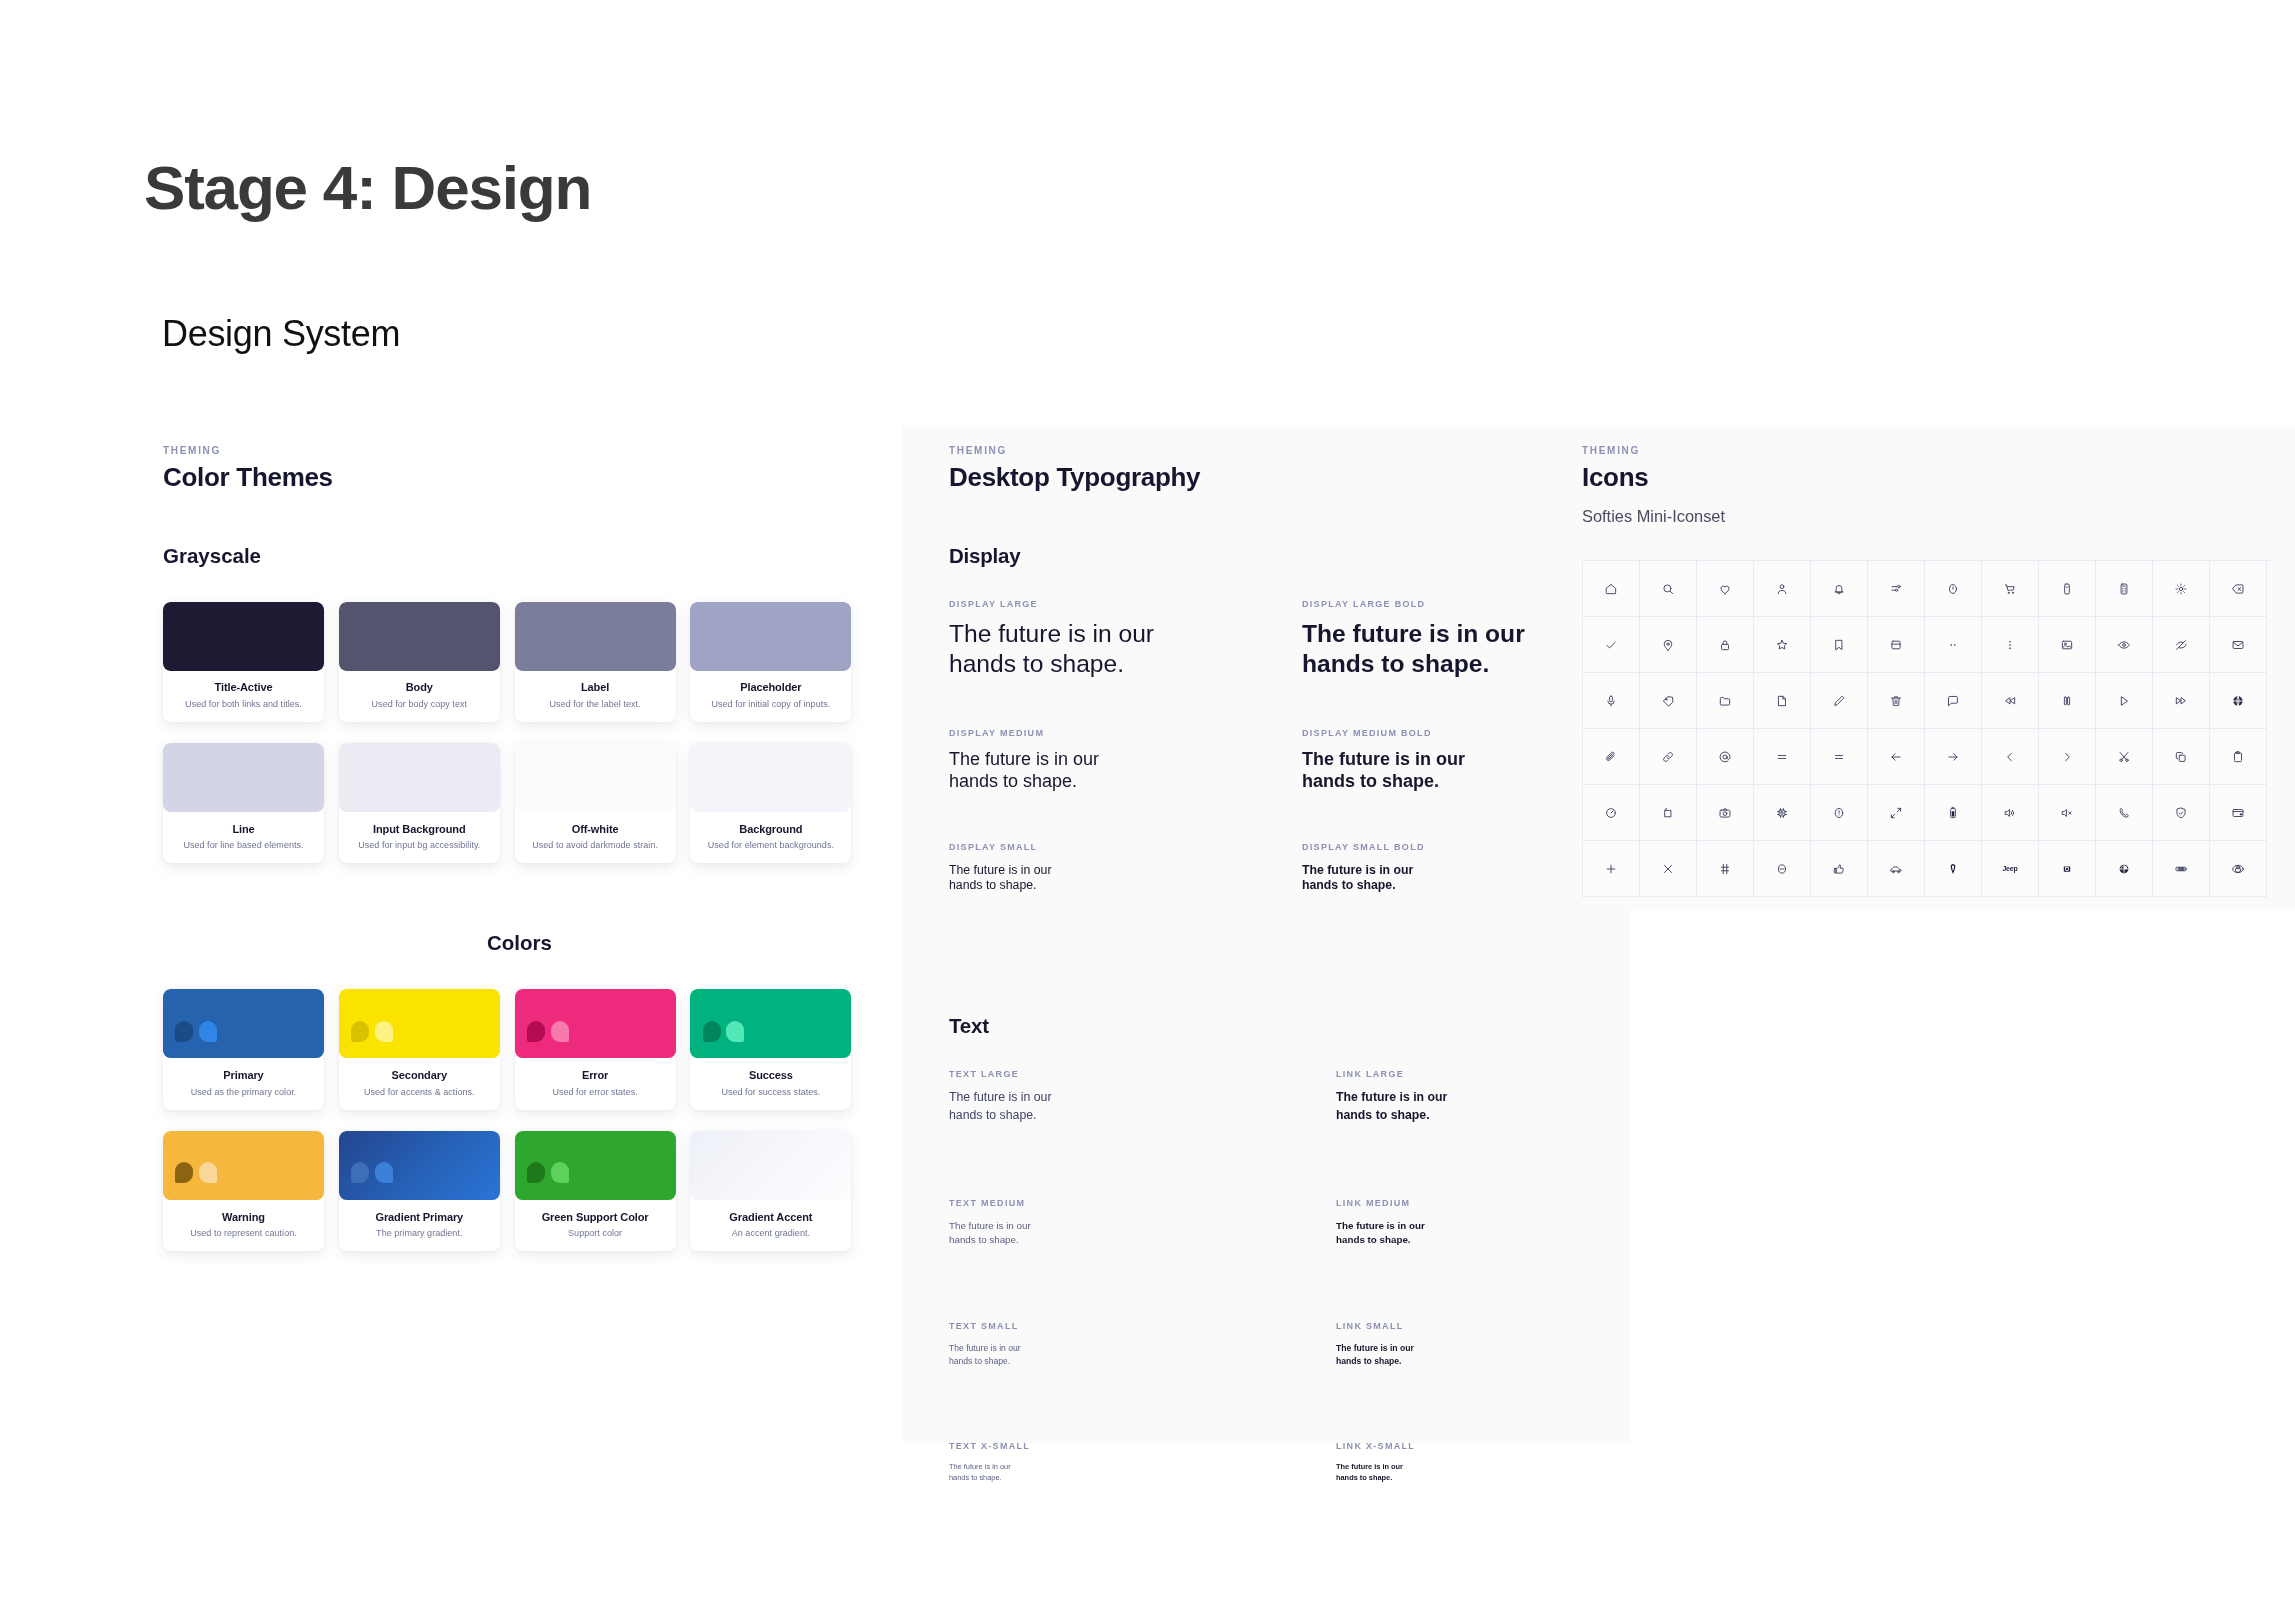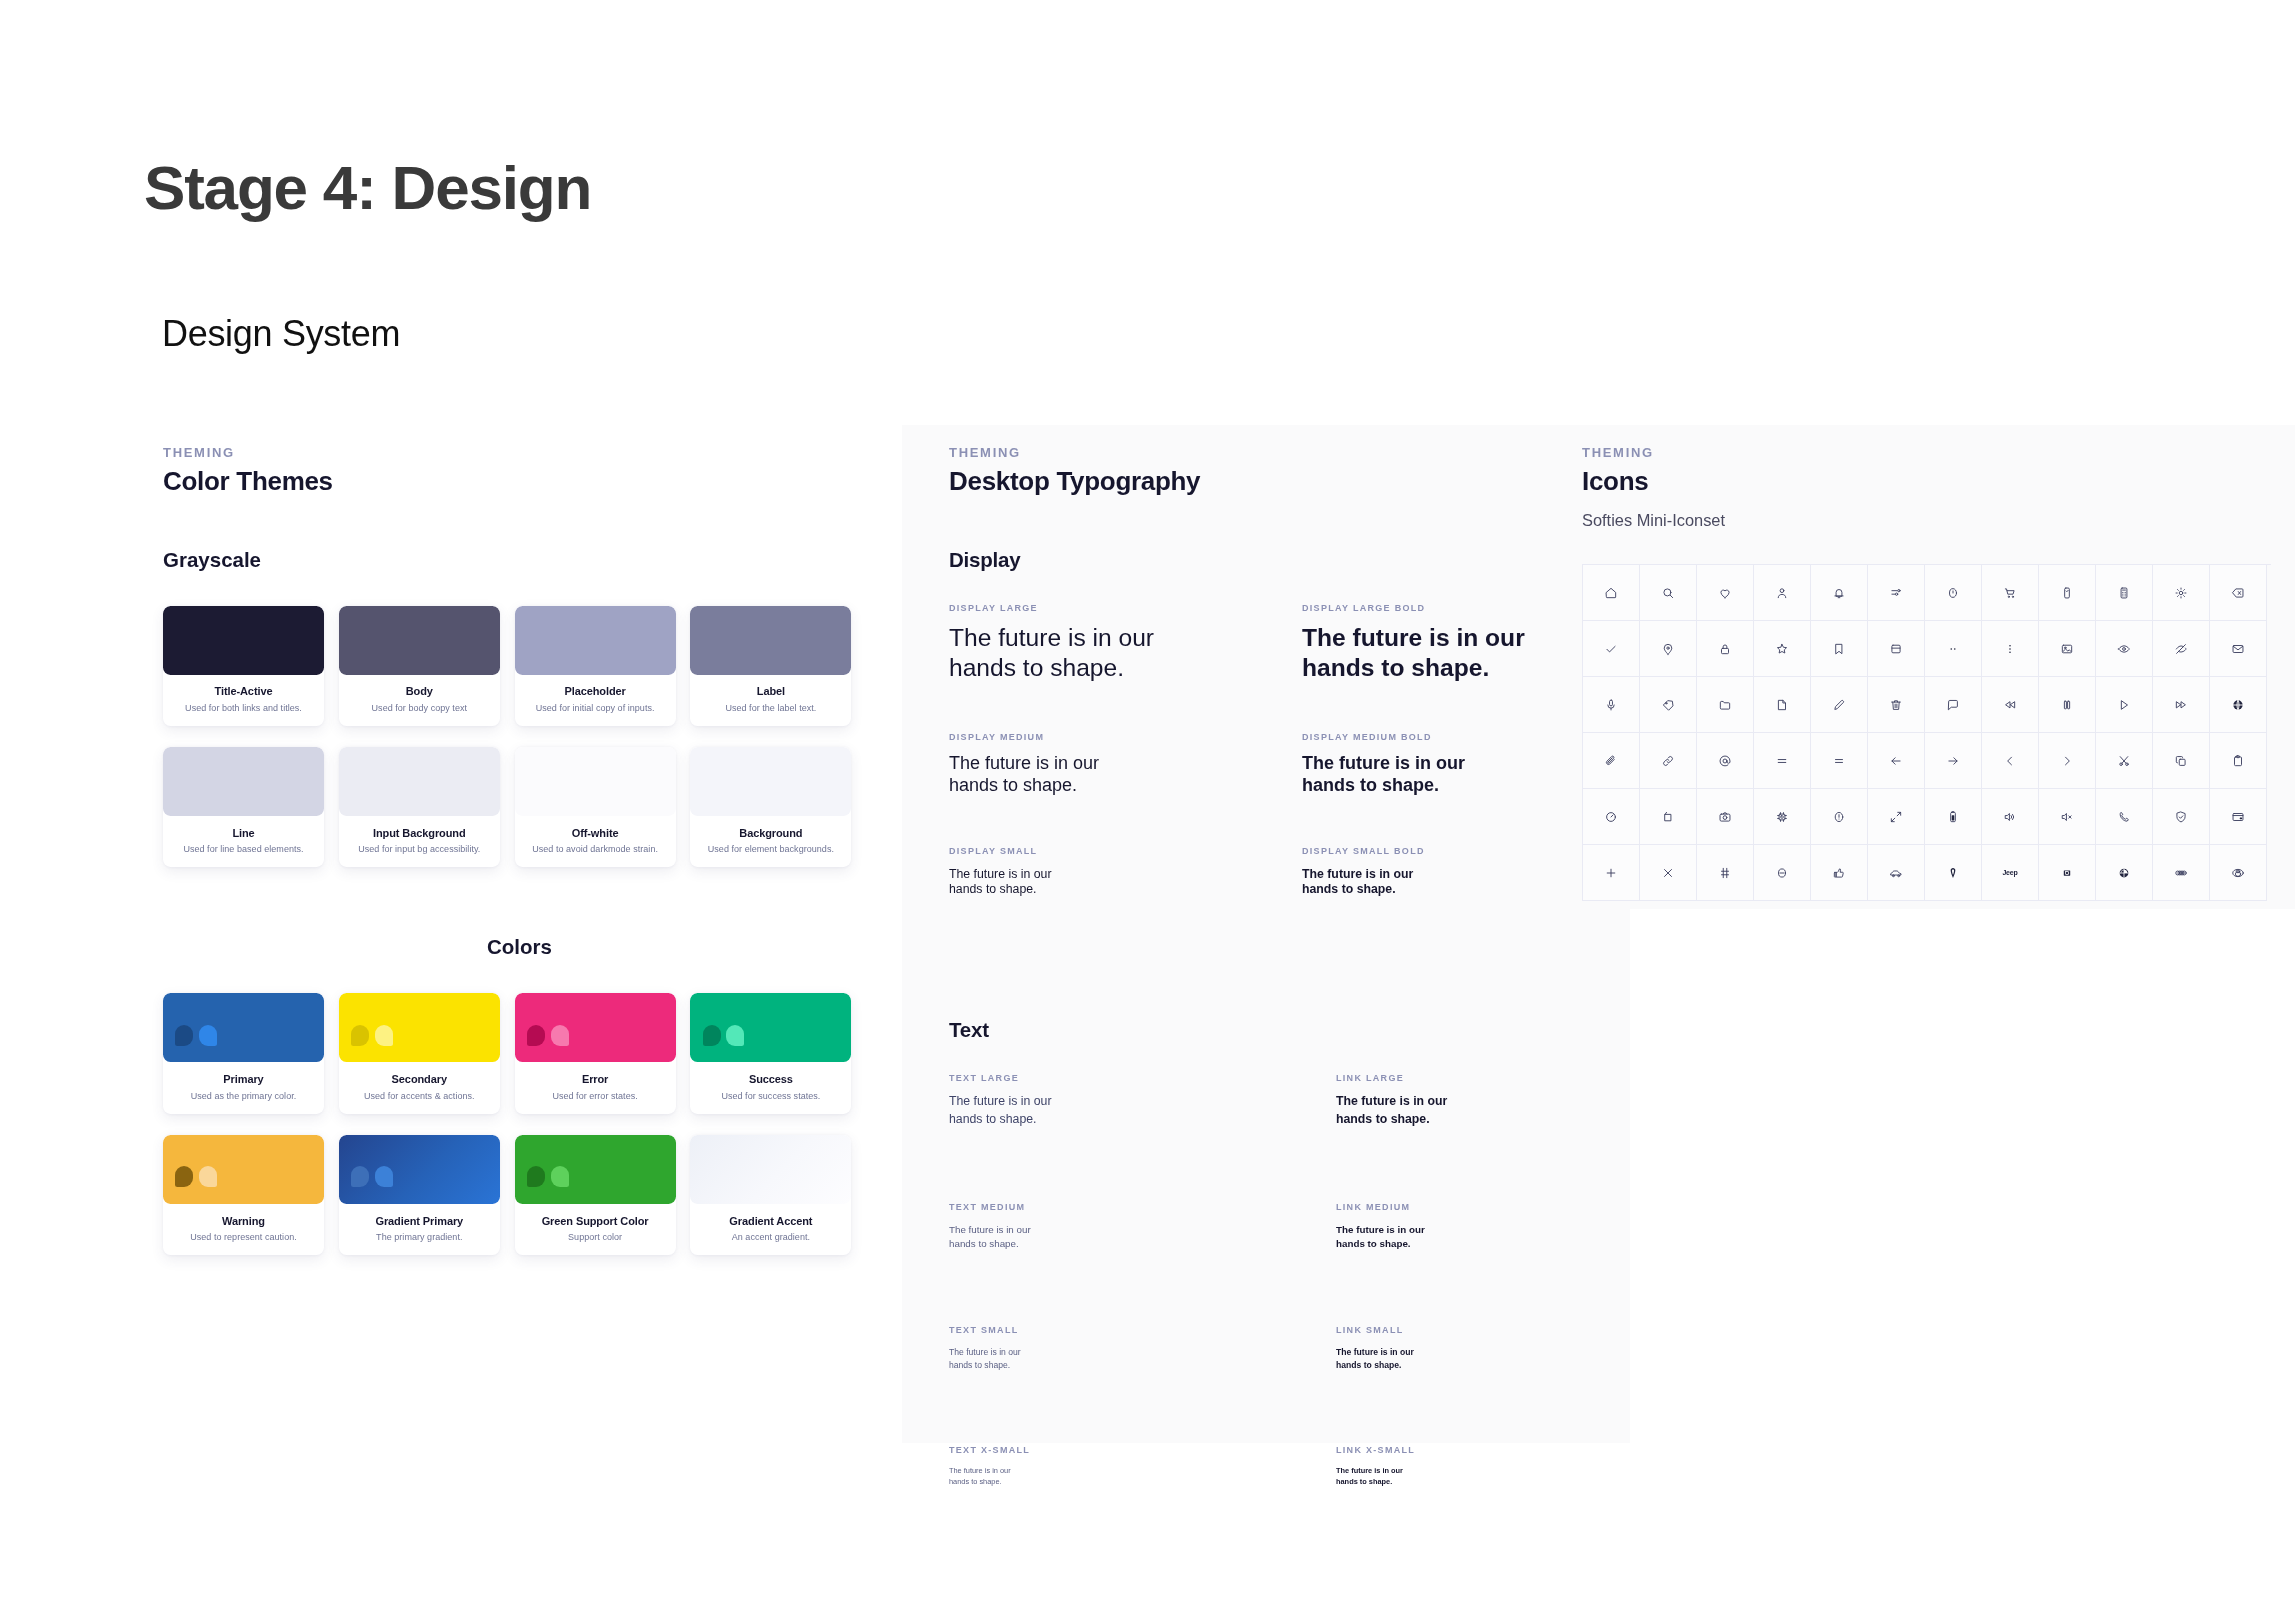--- a/index.html
+++ b/index.html
@@ -28,21 +28,21 @@
     position: absolute; left: 902px; top: 425px;
     width: 728px; height: 1018px; background: #fafafb;
   }
   .panel-icons {
     position: absolute; left: 1582px; top: 425px;
     width: 713px; height: 484px; background: #fafafb;
   }
 
   
   .eyebrow {
-    font-size: 13px; font-weight: bold; letter-spacing: 1.7px;
+    font-size: 10px; font-weight: bold; letter-spacing: 1.7px;
     color: #8b90b4; text-transform: uppercase;
   }
   .sec-h1 {
     font-size: 26px; font-weight: bold; color: #16162e;
     letter-spacing: -0.3px; margin-top: 5.7px;
   }
   .sec-h2 {
     font-size: 20.5px; font-weight: bold; color: #16162e;
     letter-spacing: -0.2px;
   }
@@ -153,31 +153,31 @@
             </div>
           </div>
           <div class="swatch-card">
             <div class="swatch-chip" style="background: rgb(85, 84, 110);"></div>
             <div class="swatch-meta">
               <div class="swatch-name">Body</div>
               <div class="swatch-desc">Used for body copy text</div>
             </div>
           </div>
           <div class="swatch-card">
+            <div class="swatch-chip" style="background: rgb(122, 125, 156);"></div>
+            <div class="swatch-meta">
+              <div class="swatch-name">Label</div>
+              <div class="swatch-desc">Used for the label text.</div>
+            </div>
+          </div>
+          <div class="swatch-card">
             <div class="swatch-chip" style="background: rgb(159, 163, 196);"></div>
             <div class="swatch-meta">
               <div class="swatch-name">Placeholder</div>
               <div class="swatch-desc">Used for initial copy of inputs.</div>
-            </div>
-          </div>
-          <div class="swatch-card">
-            <div class="swatch-chip" style="background: rgb(122, 125, 156);"></div>
-            <div class="swatch-meta">
-              <div class="swatch-name">Label</div>
-              <div class="swatch-desc">Used for the label text.</div>
             </div>
           </div>
           <div class="swatch-card">
             <div class="swatch-chip" style="background: rgb(211, 213, 228);"></div>
             <div class="swatch-meta">
               <div class="swatch-name">Line</div>
               <div class="swatch-desc">Used for line based elements.</div>
             </div>
           </div>
           <div class="swatch-card">

